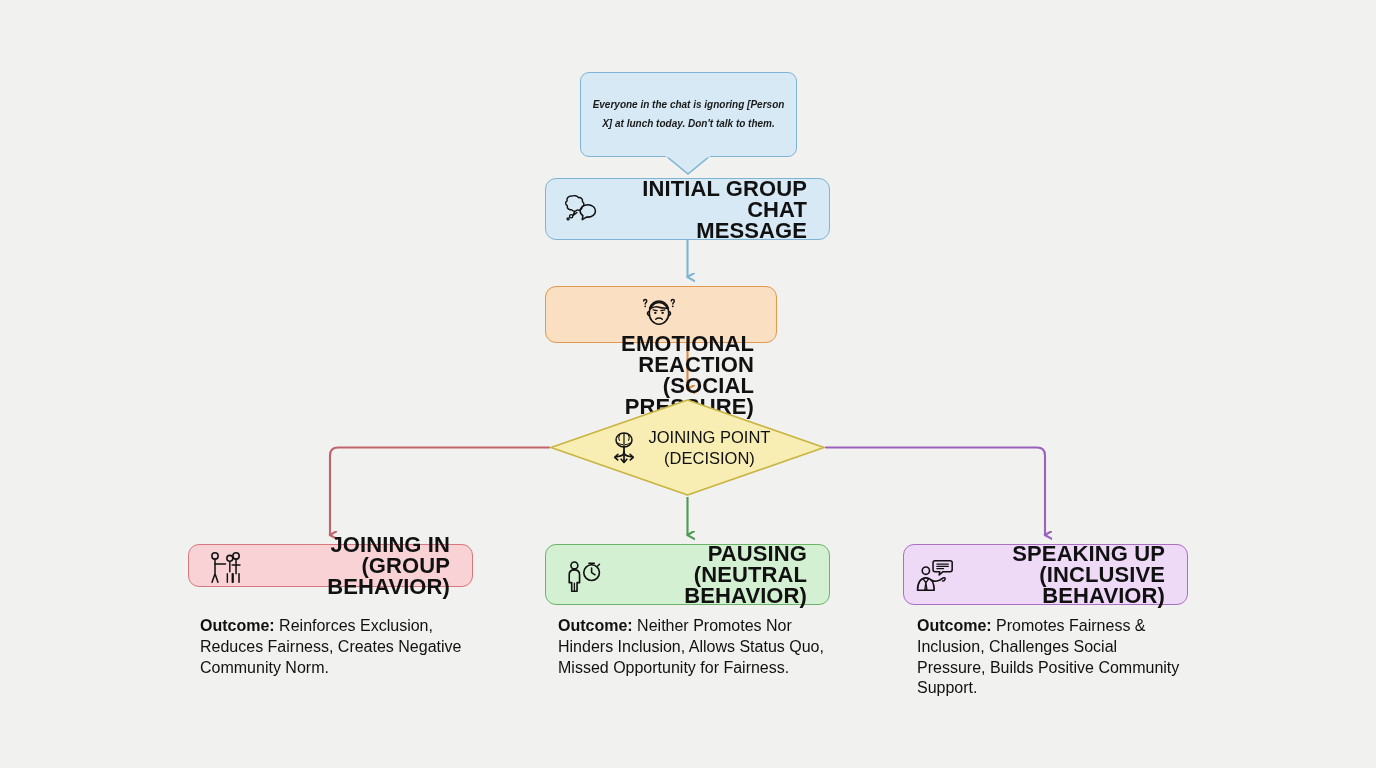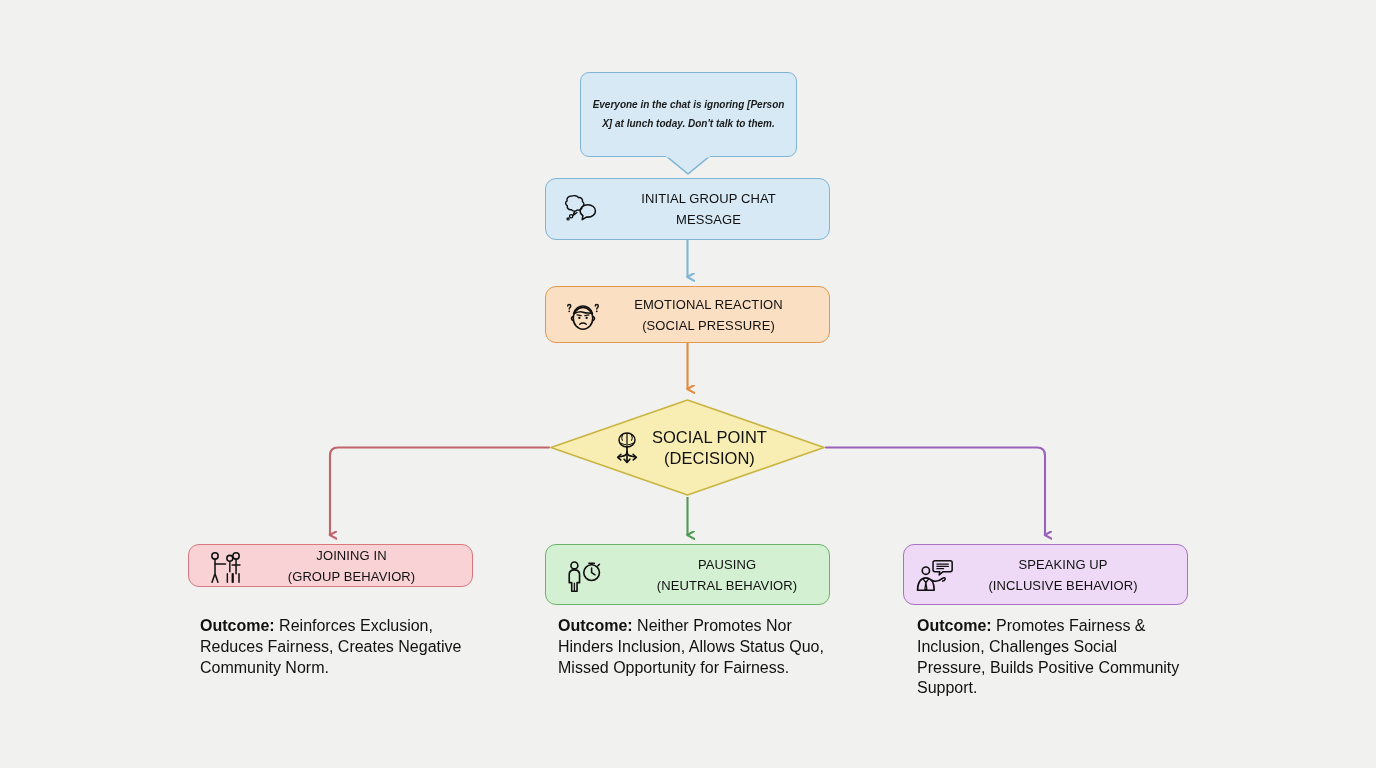--- a/index.html
+++ b/index.html
@@ -74,43 +74,45 @@
     flex: 0 0 auto;
     width: 46px;
     height: 46px;
     margin-right: 4px;
     display: flex;
     align-items: center;
     justify-content: center;
   }
   .box .label {
     flex: 1 1 auto;
-    text-align: center;
-    font-size: 13px;
+    text-align: right;
+    font-size: 22px;
     line-height: 21px;
     color: #111;
     letter-spacing: 0.1px;
     padding-right: 8px;
+    font-weight: bold;
   }
 
   #node-initial {
     left: 545px;
     top: 178px;
     width: 285px;
     height: 62px;
     background: #d6e9f5;
     border-color: #7fb4d4;
   }
   #node-emotional {
     left: 545px;
     top: 286px;
-    width: 285px;
+    width: 232px;
     height: 57px;
     background: #fbdfc2;
     border-color: #e2984d;
+    flex-direction: column;
   }
 
   
   #node-decision {
     left: 549px;
     top: 398px;
     width: 277px;
     height: 99px;
   }
   #node-decision .diamond-face {
@@ -297,21 +299,21 @@
           <path d="M20,24 C20,29 15,28.4 11,29.6" fill="none" stroke="#111" stroke-width="1.8" stroke-linecap="round"></path>
           <path d="M20,24 C20,29 25,28.4 29,29.6" fill="none" stroke="#111" stroke-width="1.8" stroke-linecap="round"></path>
           <path d="M20,25 L20,34.6" fill="none" stroke="#111" stroke-width="1.8" stroke-linecap="round"></path>
 
           <path d="M13.6,26.6 L10.2,29.8 L13.4,32.6" fill="none" stroke="#111" stroke-width="1.7" stroke-linejoin="round" stroke-linecap="round"></path>
           <path d="M26.4,26.6 L29.8,29.8 L26.6,32.6" fill="none" stroke="#111" stroke-width="1.7" stroke-linejoin="round" stroke-linecap="round"></path>
           <path d="M17,31.8 L20,35.2 L23,31.8" fill="none" stroke="#111" stroke-width="1.7" stroke-linejoin="round" stroke-linecap="round"></path>
         </svg>
       </span>
       <span class="label">
-        <span>SOCIAL POINT</span><br>
+        <span>JOINING POINT</span><br>
         <span>(DECISION)</span>
       </span>
     </div>
   </div>
 
   <div class="node box" id="node-joining">
     <span class="icon">
       <svg class="ico-svg" viewBox="0 0 46 46" width="44" height="44">
 
         <circle cx="11.5" cy="12.5" r="3.3" fill="none" stroke="#111" stroke-width="1.6"></circle>

